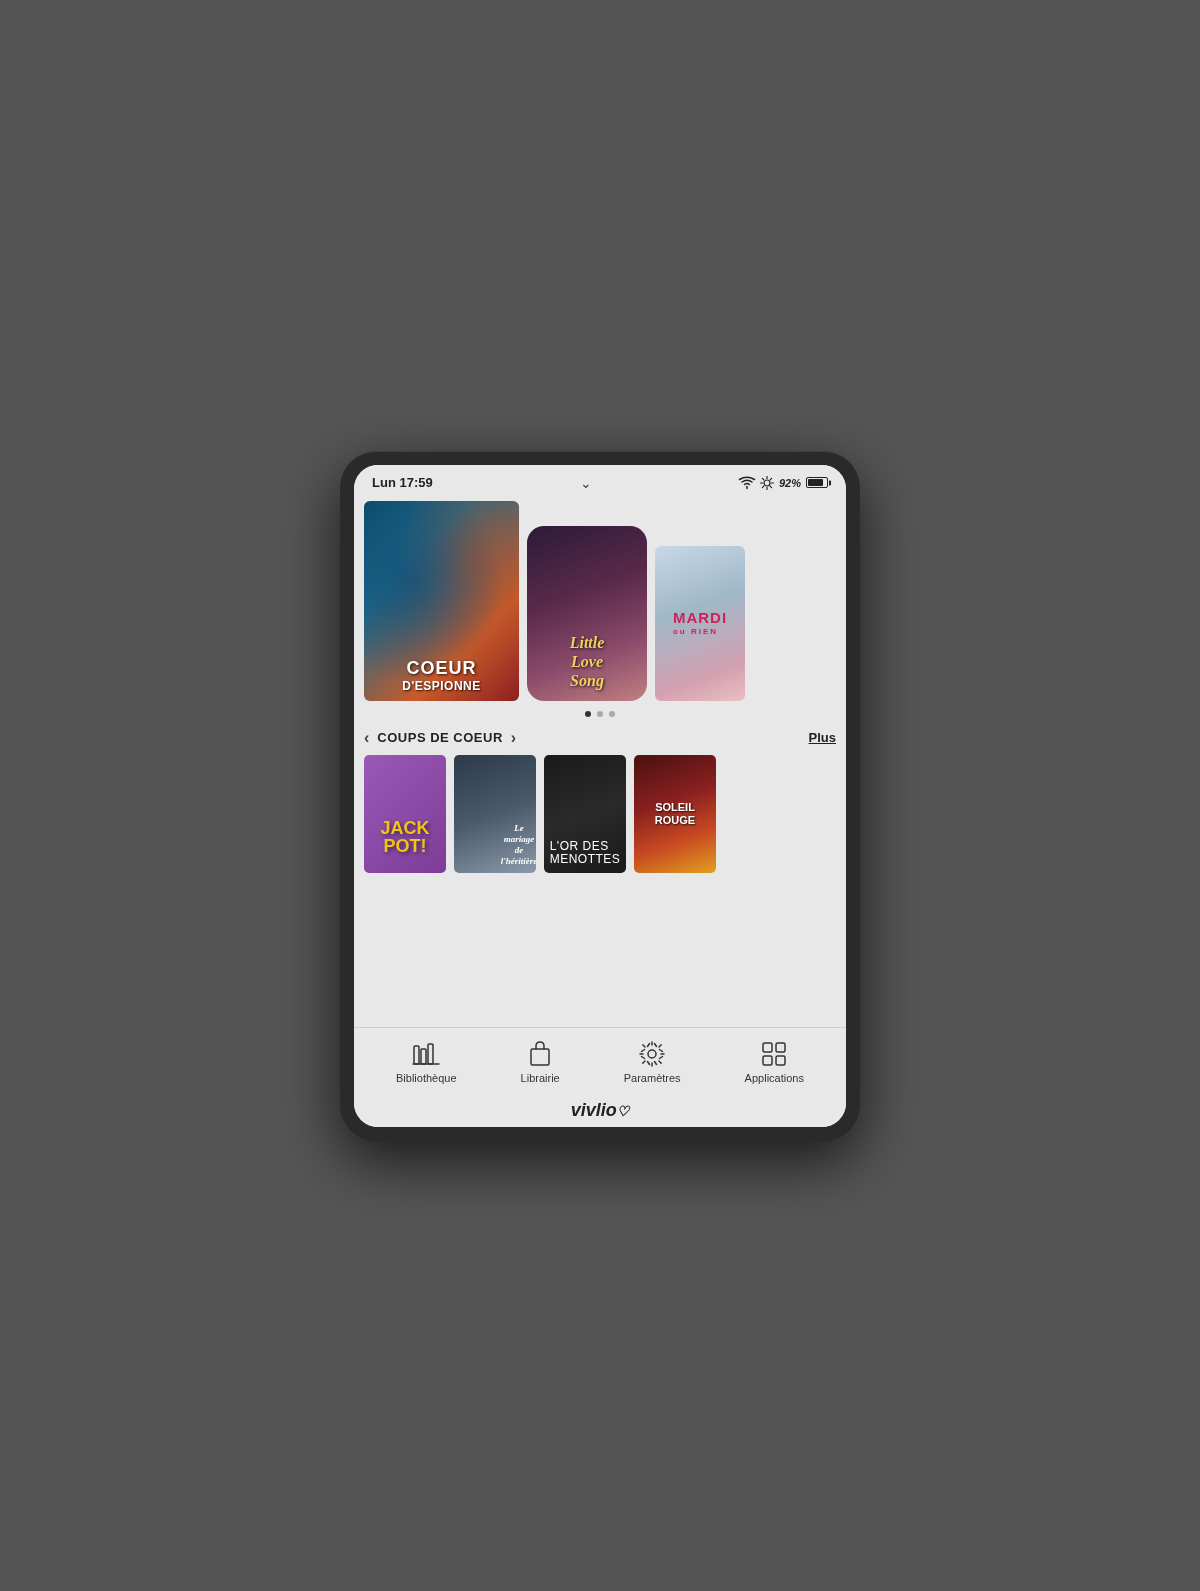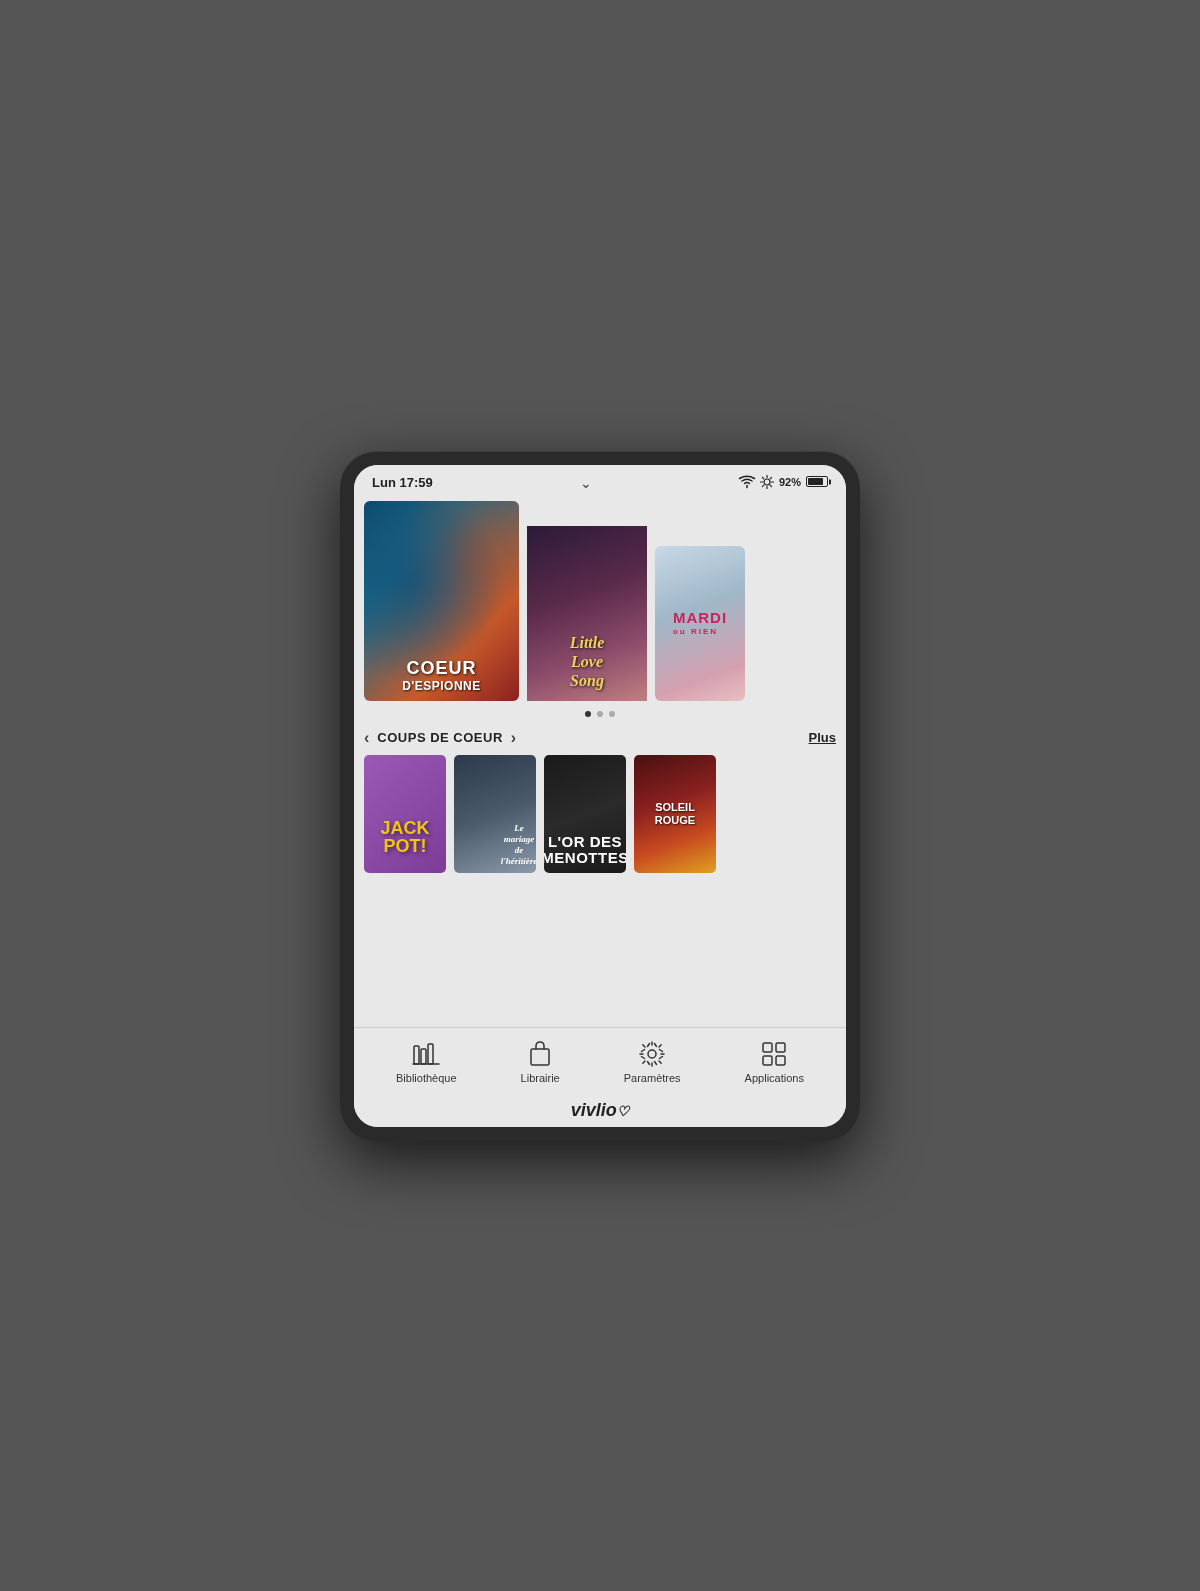--- a/index.html
+++ b/index.html
@@ -29,21 +29,21 @@
       background: #e8e8e8;
       border-radius: 24px;
       overflow: hidden;
       display: flex;
       flex-direction: column;
     }
 
     
     .status-bar {
       display: flex;
-      align-items: flex-start;
+      align-items: center;
       justify-content: space-between;
       padding: 10px 18px 6px;
       background: #e8e8e8;
       flex-shrink: 0;
     }
 
     .status-time {
       font-size: 13px;
       font-weight: 600;
       color: #222;
@@ -126,21 +126,21 @@
       border-radius: 6px;
       overflow: hidden;
       flex-shrink: 0;
       position: relative;
       background: #f9a8d4;
     }
 
     .book-featured-medium {
       width: 120px;
       height: 175px;
-      border-radius: 0;
+      border-radius: 17px;
       overflow: hidden;
       flex-shrink: 0;
       position: relative;
     }
 
     .book-featured-small {
       width: 90px;
       height: 155px;
       border-radius: 6px;
       overflow: hidden;
@@ -362,24 +362,23 @@
       width: 100%;
       height: 100%;
       background: linear-gradient(160deg, #1a1a1a 0%, #2a2a2a 50%, #1a1a1a 100%);
       display: flex;
       align-items: flex-end;
       justify-content: center;
       padding: 6px;
     }
 
     .cover-menottes-text {
-      font-size: 15px;
-      font-weight: 700;
+      font-size: 12px;
+      font-weight: 400;
       color: white;
-      text-align: center;
       line-height: 1.1;
       letter-spacing: 0.5px;
     }
 
     .cover-soleil {
       width: 100%;
       height: 100%;
       background: linear-gradient(160deg, #4a1010 0%, #8a2020 40%, #c84a20 70%, #e0a020 100%);
       display: flex;
       flex-direction: column;
@@ -496,21 +495,21 @@
           <circle cx="7" cy="7" r="3" stroke="#222" stroke-width="1.2" fill="none"></circle>
           <line x1="7" y1="0.5" x2="7" y2="2.5" stroke="#222" stroke-width="1.2" stroke-linecap="round"></line>
           <line x1="7" y1="11.5" x2="7" y2="13.5" stroke="#222" stroke-width="1.2" stroke-linecap="round"></line>
           <line x1="0.5" y1="7" x2="2.5" y2="7" stroke="#222" stroke-width="1.2" stroke-linecap="round"></line>
           <line x1="11.5" y1="7" x2="13.5" y2="7" stroke="#222" stroke-width="1.2" stroke-linecap="round"></line>
           <line x1="2.4" y1="2.4" x2="3.8" y2="3.8" stroke="#222" stroke-width="1.2" stroke-linecap="round"></line>
           <line x1="10.2" y1="10.2" x2="11.6" y2="11.6" stroke="#222" stroke-width="1.2" stroke-linecap="round"></line>
           <line x1="11.6" y1="2.4" x2="10.2" y2="3.8" stroke="#222" stroke-width="1.2" stroke-linecap="round"></line>
           <line x1="3.8" y1="10.2" x2="2.4" y2="11.6" stroke="#222" stroke-width="1.2" stroke-linecap="round"></line>
         </svg>
-        <span style="font-size:11px; font-weight:600; color:#222;">92%</span>
+        <span style="font-size:11px; font-weight:600; color:#222;font-style:italic;">92%</span>
         <div class="battery-container">
           <div class="battery-icon">
             <div class="battery-fill"></div>
           </div>
         </div>
       </div>
     </div>
 
     <div class="main-content">
 

